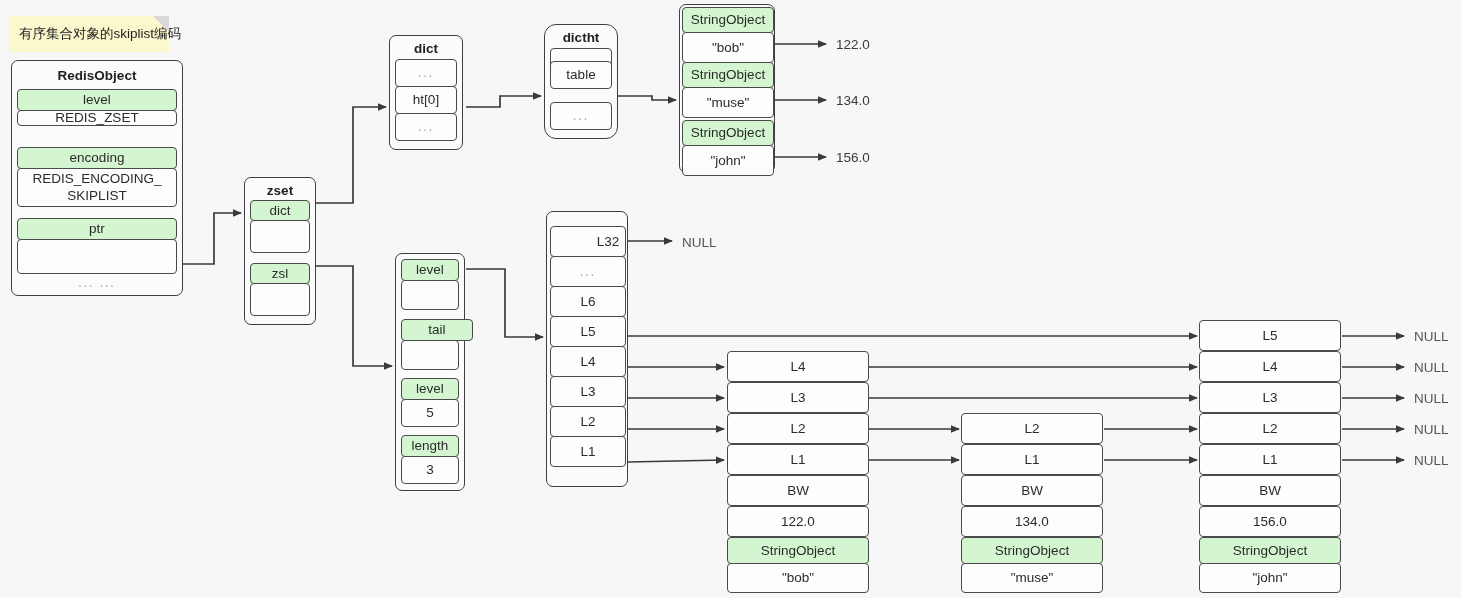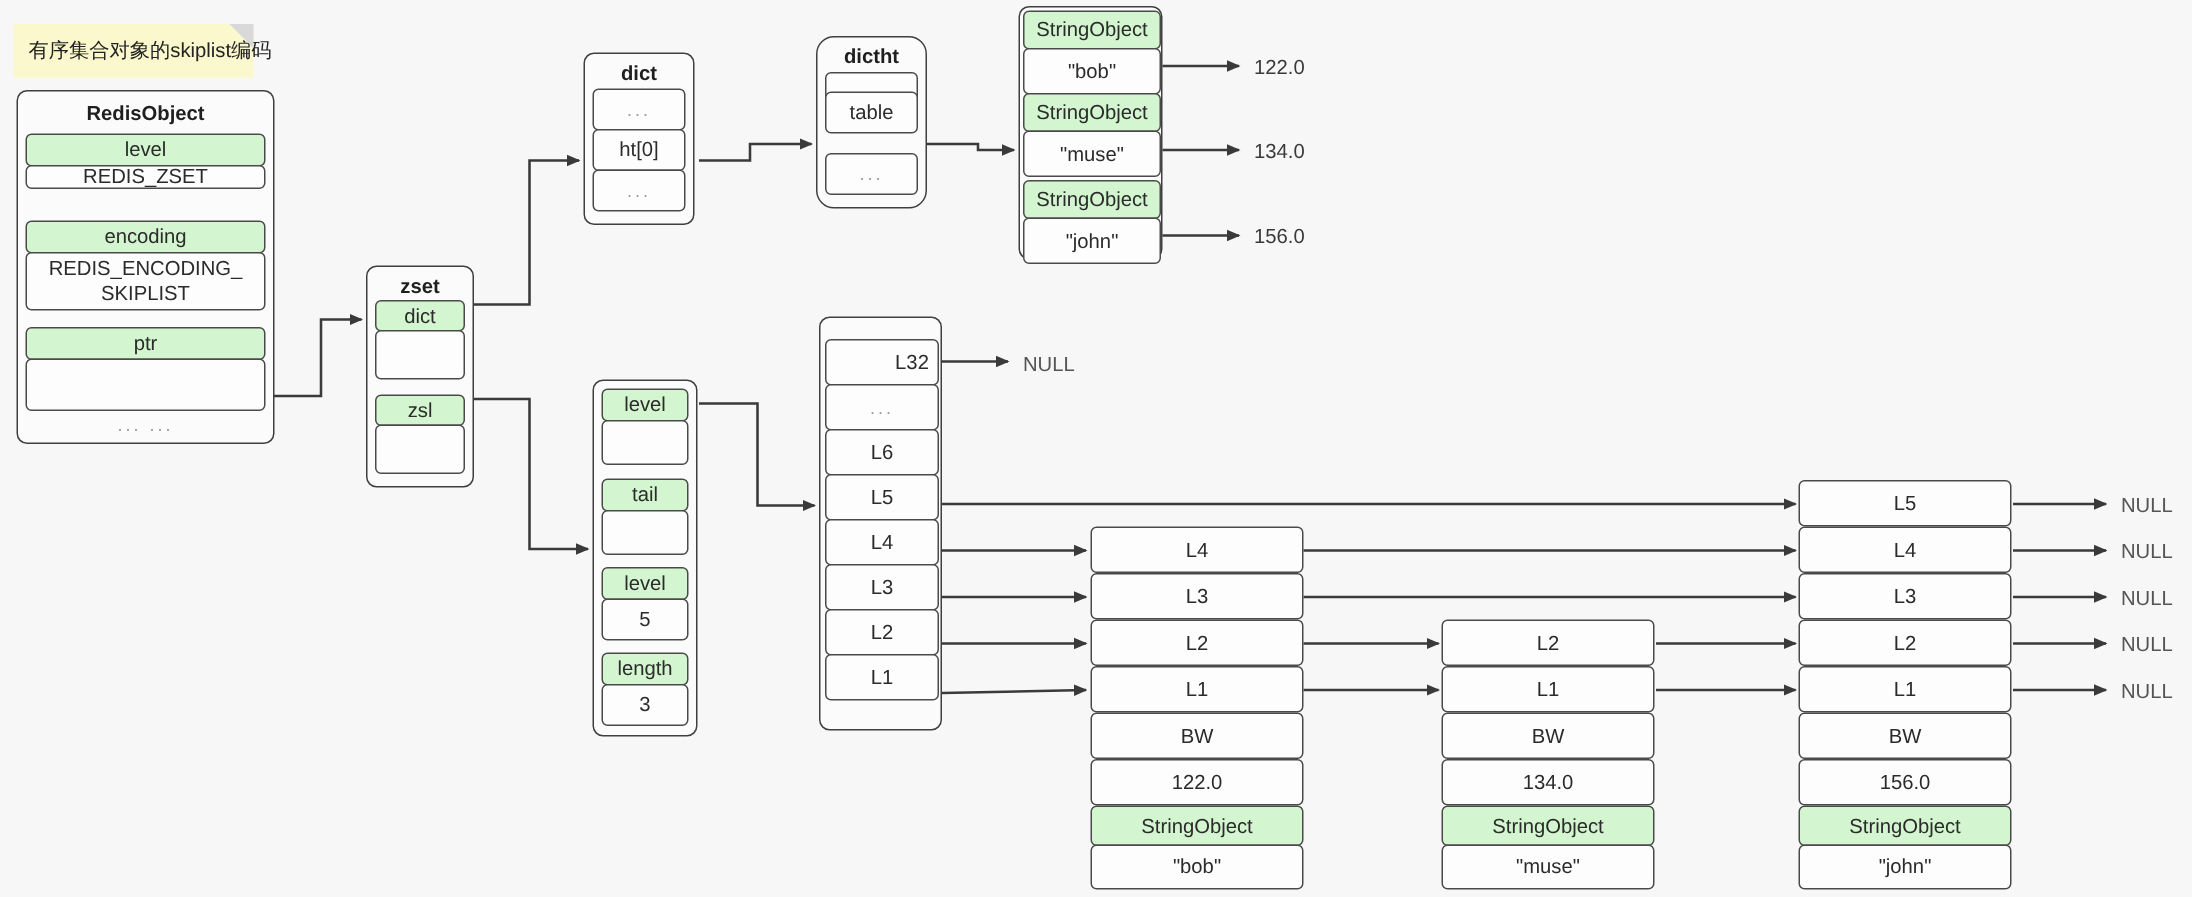--- a/index.html
+++ b/index.html
@@ -190,21 +190,21 @@
   </div>
 
   <div class="plain-label" style="left:836px;top:37px;">122.0</div>
   <div class="plain-label" style="left:836px;top:93px;">134.0</div>
   <div class="plain-label" style="left:836px;top:150px;">156.0</div>
 
   <div class="gbox" style="left:395px;top:253px;width:70px;height:238px;">
     <div class="cell green" style="position:absolute;left:5px;top:5px;width:58px;height:22px;">level</div>
     <div class="cell" style="position:absolute;left:5px;top:26px;width:58px;height:30px;"></div>
 
-    <div class="cell green" style="position:absolute;left:5px;top:65px;width:58px;height:22px;">tail</div>
+    <div class="cell green" style="position:absolute;left:5px;top:65px;width:72px;height:22px;">tail</div>
     <div class="cell" style="position:absolute;left:5px;top:86px;width:58px;height:30px;"></div>
 
     <div class="cell green" style="position:absolute;left:5px;top:124px;width:58px;height:22px;">level</div>
     <div class="cell" style="position:absolute;left:5px;top:145px;width:58px;height:28px;">5</div>
 
     <div class="cell green" style="position:absolute;left:5px;top:181px;width:58px;height:22px;">length</div>
     <div class="cell" style="position:absolute;left:5px;top:202px;width:58px;height:28px;">3</div>
   </div>
 
   <div class="gbox" style="left:546px;top:211px;width:82px;height:276px;padding:3px;">

